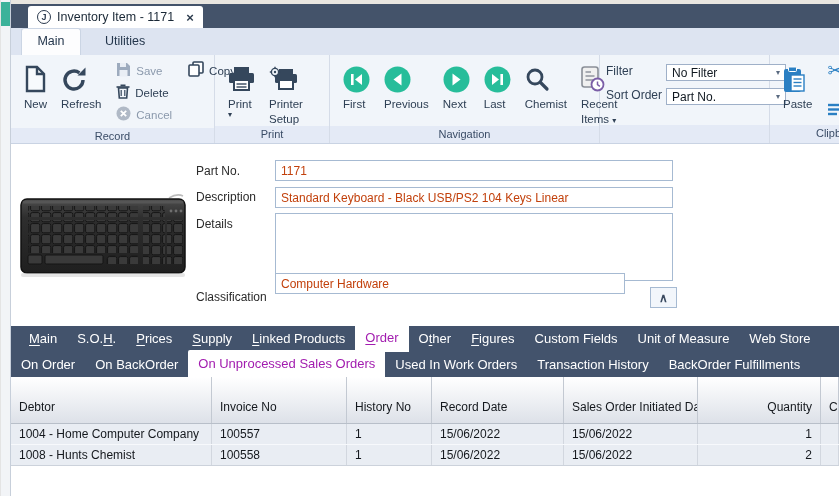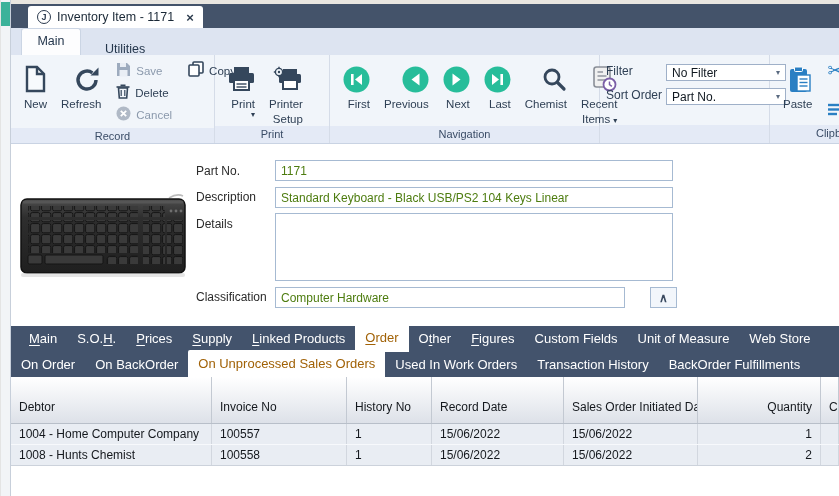--- a/index.html
+++ b/index.html
@@ -16,28 +16,28 @@
   .doc-bar { position:absolute; left:11px; top:4px; right:0; height:24px; background:#44536a; }
   .doc-tab { position:absolute; left:17px; top:2px; height:22px; background:#fff; border-radius:3px 3px 0 0; display:flex; align-items:center; padding:0 9px; gap:6px; }
   .jiwa-icon { width:14px; height:14px; border:1.6px solid #2b3a4e; border-radius:50%; color:#2b3a4e; font-size:9px; font-weight:bold; display:flex; align-items:center; justify-content:center; line-height:1; }
   .doc-title { font-size:12.5px; color:#1a2836; white-space:nowrap; }
   .doc-close { font-size:13px; font-weight:bold; color:#2c3b4d; margin-left:6px; cursor:default; }
 
   
   .ribbon-tabs { position:absolute; left:11px; top:28px; right:0; height:27px; background:#dde4f1; display:flex; }
   .rtab { font-size:12.5px; color:#24364c; line-height:27px; }
   .rtab.active { margin-left:10px; width:60px; text-align:center; background:#fdfdfe; border:1px solid #cbd5e4; border-bottom:none; border-radius:3px 3px 0 0; line-height:25px; }
-  .rtab.plain { padding:8px 24px;text-align:center; }
+  .rtab.plain { padding:0 24px;text-align:center; }
 
   
   .ribbon { position:absolute; left:11px; top:55px; right:0; height:89px; background:#f1f5fa; border-bottom:1px solid #c9d3e3; display:flex; }
   .rgroup { display:flex; flex-direction:column; border-right:1px solid #d5dce8; flex:0 0 auto; }
   .rgroup-content { flex:1; display:flex; align-items:stretch; padding:3px 4px 0 6px; }
   .rgroup-label { height:18px; background:#e4eaf6; text-align:center; font-size:11px; color:#3a4c66; line-height:17px; overflow:hidden; white-space:nowrap; }
-  .bigbtn { display:flex; flex-direction:column; align-items:flex-end; padding:4px 7px 0; cursor:default; }
+  .bigbtn { display:flex; flex-direction:column; align-items:flex-start; padding:4px 7px 0; cursor:default; }
   .bigbtn .ic { height:34px; display:flex; align-items:center; justify-content:center; }
   .bigbtn .lb { font-size:11.5px; color:#2f4055; text-align:center; line-height:13px; margin-top:2px; white-space:nowrap; }
   .smallcol { display:flex; flex-direction:column; justify-content:space-between; padding:2px 4px; }
   .smallbtn { display:flex; align-items:center; gap:5px; height:22px; padding:0 4px; cursor:default; }
   .smallbtn .lb { font-size:11.5px; color:#2f4055; white-space:nowrap; }
   .smallbtn.disabled .lb { color:#8b99ac; }
   .drop-arrow { font-size:8px; color:#2f4055; line-height:8px; }
   .grp-actions { width:204px; }
   .grp-print { width:115px; }
   .grp-nav { width:270px; }
@@ -49,30 +49,30 @@
   .fs-row { display:flex; align-items:flex-start; }
   .fs-label { width:60px; font-size:12px; color:#2f4055; }
   .combo { width:120px; height:17px; background:#fff; border:1px solid #9fb0c8; display:flex; align-items:center; padding:0 5px; font-size:12px; color:#101820; }
   .combo .val { flex:1; white-space:nowrap; overflow:hidden; }
   .combo .arr { font-size:8px; color:#5a6a80; }
 
   
   .form-area { position:absolute; left:11px; top:144px; right:0; height:182px; background:#fff; }
   .kb-img { position:absolute; left:8px; top:46px; }
   .flabel { position:absolute; left:185px; font-size:12px; color:#2b2b2b; white-space:nowrap; }
-  .finput { position:absolute; left:264px; width:398px; height:21px; border:1px solid #a6bad2; background:#fff; font-family:"Liberation Sans",sans-serif; font-size:12px; color:#4d7c0f; padding:0 5px; }
+  .finput { position:absolute; left:264px; width:398px; height:21px; border:1px solid #a6bad2; background:#fff; font-family:"Liberation Sans",sans-serif; font-size:12px; color:#c2410c; padding:0 5px; }
   textarea.finput { resize:none; height:68px; padding-top:3px; }
   .classif-btn { position:absolute; left:639px; width:27px; height:21px; background:#f2f6fb; border:1px solid #a6bad2; color:#3a4a60; font-size:12px; font-weight:bold; display:flex; align-items:center; justify-content:center; cursor:default; }
 
   
   .tabs1 { position:absolute; left:11px; top:326px; right:0; height:26px; background:#43536c; display:flex; padding-left:8px; }
   .tabs2 { position:absolute; left:11px; top:352px; right:0; height:25px; background:#43536c; display:flex; }
   .dtab { font-size:13px; color:#fff; line-height:26px; padding:0 10px; white-space:nowrap; cursor:default; }
   .tabs2 .dtab { line-height:25px; }
-  .dtab.active { background:#fff; color:#a16207; border-radius:2px 2px 0 0; margin-top:-2px; line-height:28px; }
+  .dtab.active { background:#fff; color:#a21caf; border-radius:2px 2px 0 0; margin-top:-2px; line-height:28px; }
   .tabs2 .dtab.active { line-height:27px; }
   .mn { text-decoration:underline; text-underline-offset:2px; }
 
   
   .grid { position:absolute; left:11px; top:377px; right:0; bottom:0; background:#fff; }
   .grid-header { display:flex; height:47px; background:linear-gradient(#ffffff, #dde1e8); border-bottom:1px solid #b8bfc9; }
   .hcell { display:flex; align-items:flex-end; padding:0 8px 9px; font-size:12px; color:#14181d; border-right:1px solid #c3c9d2; overflow:hidden; white-space:nowrap; }
   .grow { display:flex; height:21px; background:#e9edf3; border-bottom:1px solid #f7f9fc; }
   #grid-body .grow:last-child { border-bottom:1px solid #ccd2db; }
   .gcell { font-size:12px; color:#14181d; line-height:20px; padding:0 8px; border-right:1px solid #d2d7df; overflow:hidden; white-space:nowrap; }
@@ -373,21 +373,21 @@
     <div class="flabel" style="top:20px;">Part No.</div>
     <input class="finput" style="top: 16px;" value="1171">
 
     <div class="flabel" style="top:46px;">Description</div>
     <input class="finput" style="top: 43px;" value="Standard Keyboard - Black USB/PS2 104 Keys Linear">
 
     <div class="flabel" style="top:73px;">Details</div>
     <textarea class="finput" style="top: 69px;"></textarea>
 
     <div class="flabel" style="top:146px;">Classification</div>
-    <input class="finput" style="top: 143px; width: 350px;" value="Computer Hardware">
+    <input class="finput" style="top: 129px; width: 350px;" value="Computer Hardware">
     <div class="classif-btn" style="top:143px;">
       <span>∧</span>
     </div>
   </div>
 
   <div class="tabs1" id="detail-tabs">
       <div class="dtab"><span class="mn">M</span>ain</div>
       <div class="dtab">S.O.<span class="mn">H</span>.</div>
       <div class="dtab"><span class="mn">P</span>rices</div>
       <div class="dtab"><span class="mn">S</span>upply</div>

